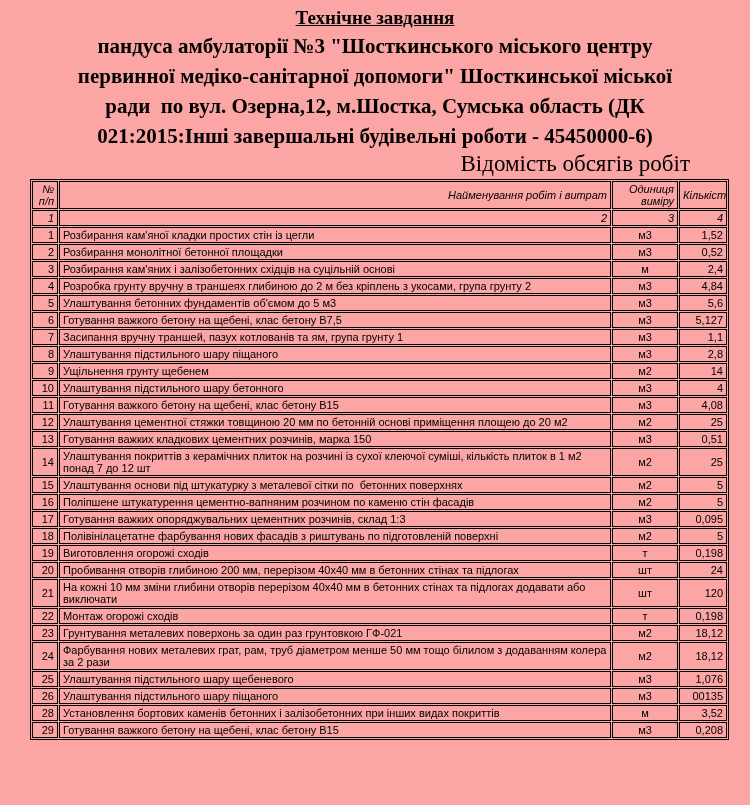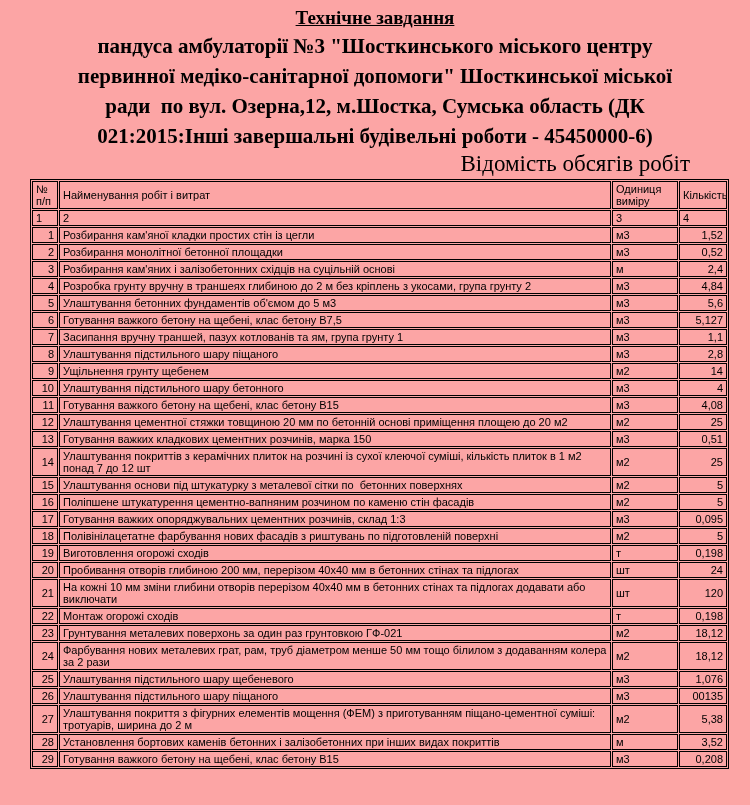--- a/index.html
+++ b/index.html
@@ -56,25 +56,26 @@
   table.works th,
   table.works td {
     border: 1px solid #000000;
     padding: 1px 3px;
     line-height: 12px;
     font-weight: normal;
     vertical-align: middle;
     overflow: hidden;
   }
   table.works thead th {
-    text-align: left;
+    text-align: right;
+    font-style: italic;
   }
   td.c1 { text-align: right; }
   td.c2 { text-align: left; white-space: pre-wrap; }
-  td.c3 { text-align: left; }
+  td.c3 { text-align: center; }
   td.c4 { text-align: right; }
   col.w-num  { width: 26px; }
   col.w-name { width: 552px; }
   col.w-unit { width: 66px; }
   col.w-qty  { width: 48px; }
 </style>
 </head>
 <body>
 
 <div class="page">
@@ -262,26 +263,20 @@
           <td class="c3">м3</td>
           <td class="c4">1,076</td>
         </tr>
         <tr>
           <td class="c1">26</td>
           <td class="c2">Улаштування підстильного шару піщаного</td>
           <td class="c3">м3</td>
           <td class="c4">00135</td>
         </tr>
         <tr>
-          <td class="c1">27</td>
-          <td class="c2">Улаштування покриття з фігурних елементів мощення (ФЕМ) з приготуванням піщано-цементної суміші: тротуарів, ширина до 2 м</td>
-          <td class="c3">м2</td>
-          <td class="c4">5,38</td>
-        </tr>
-        <tr>
           <td class="c1">28</td>
           <td class="c2">Установлення бортових каменів бетонних і залізобетонних при інших видах покриттів</td>
           <td class="c3">м</td>
           <td class="c4">3,52</td>
         </tr>
         <tr>
           <td class="c1">29</td>
           <td class="c2">Готування важкого бетону на щебені, клас бетону В15</td>
           <td class="c3">м3</td>
           <td class="c4">0,208</td>

